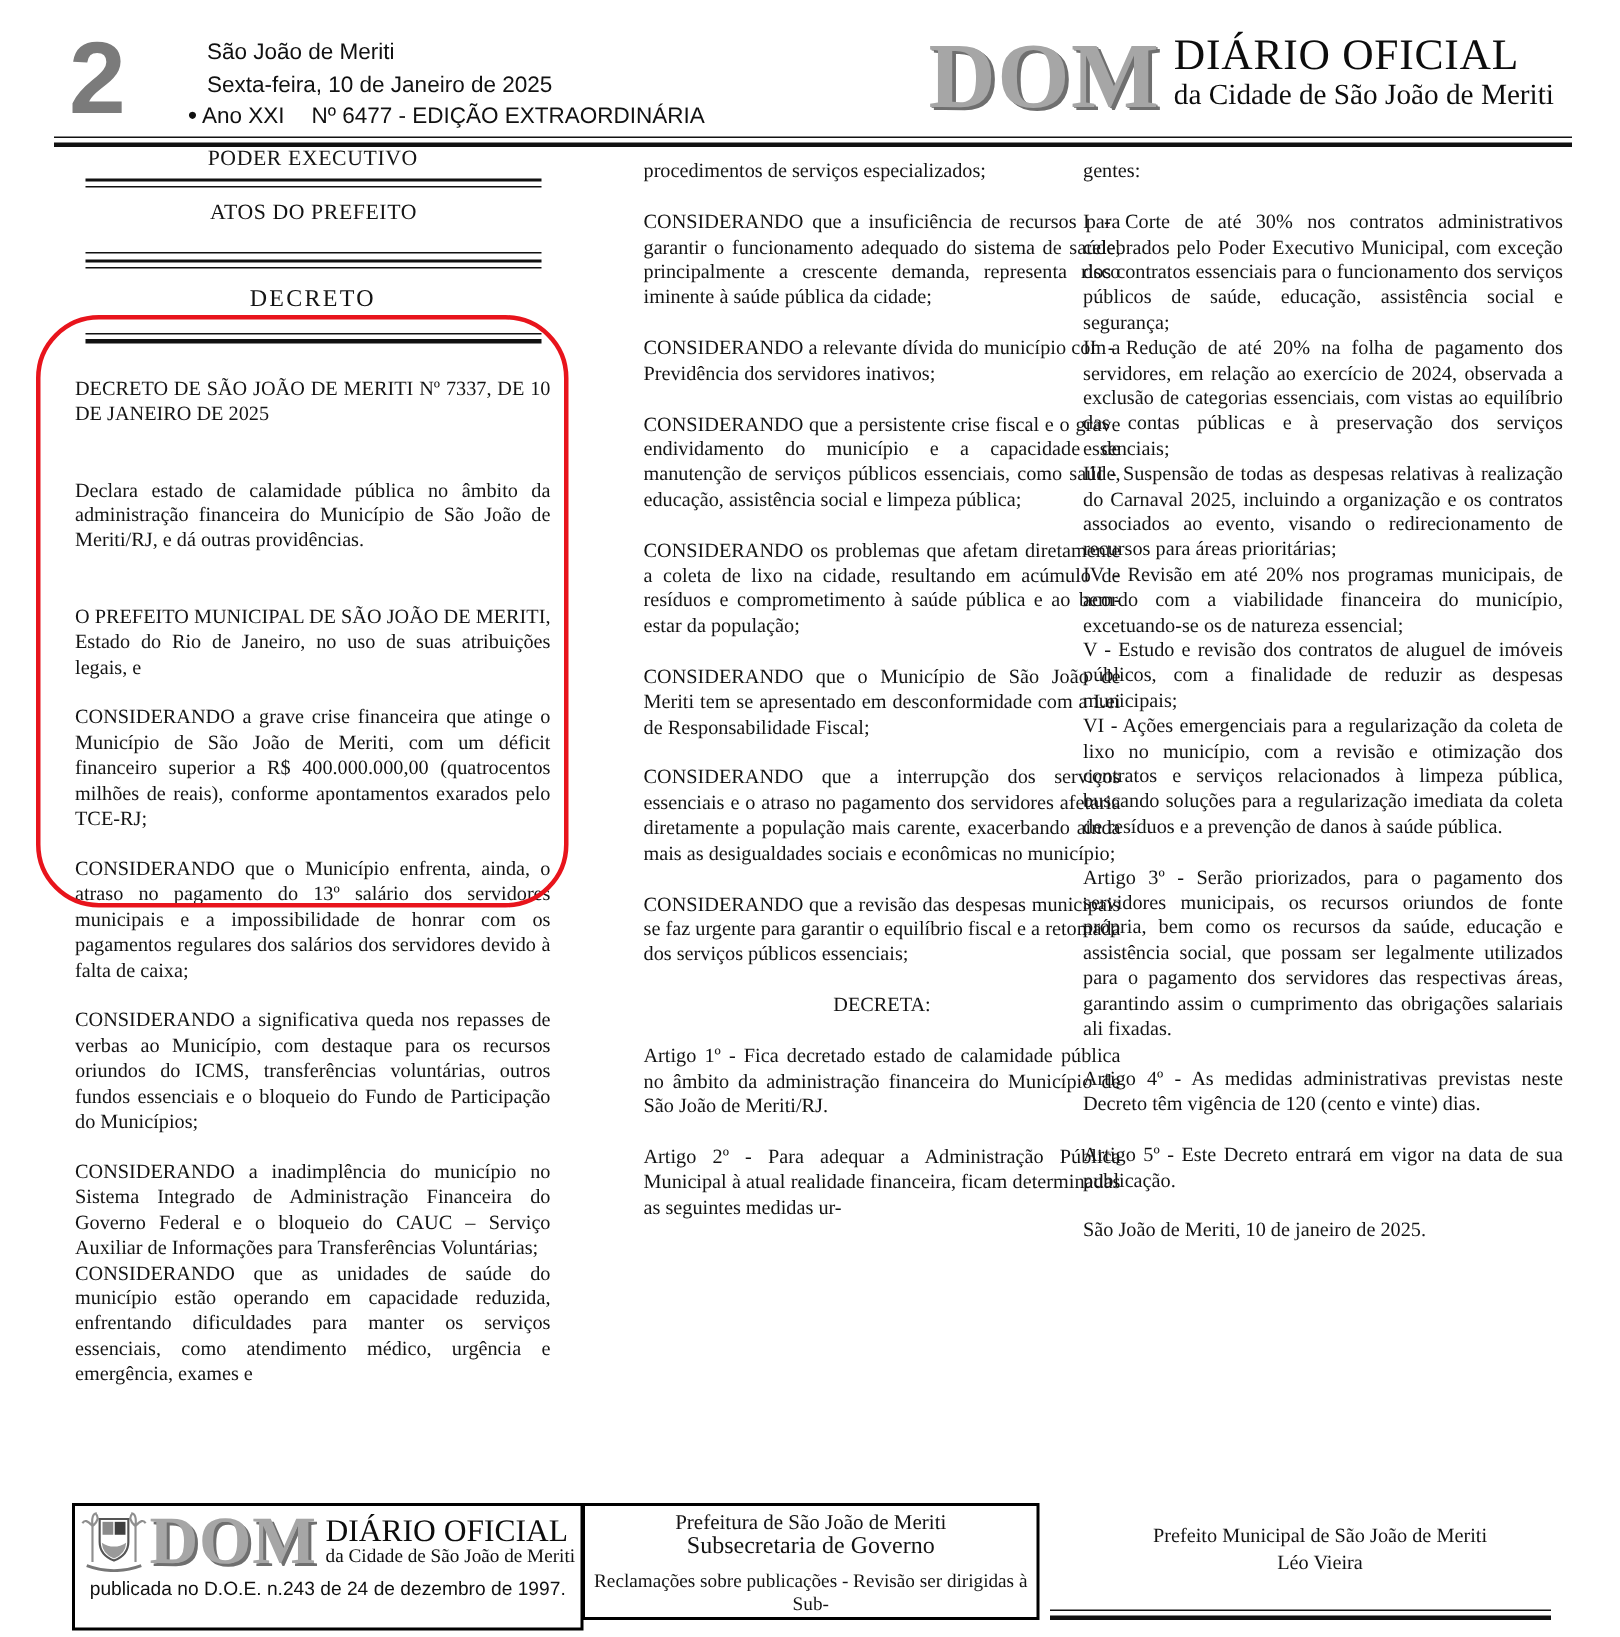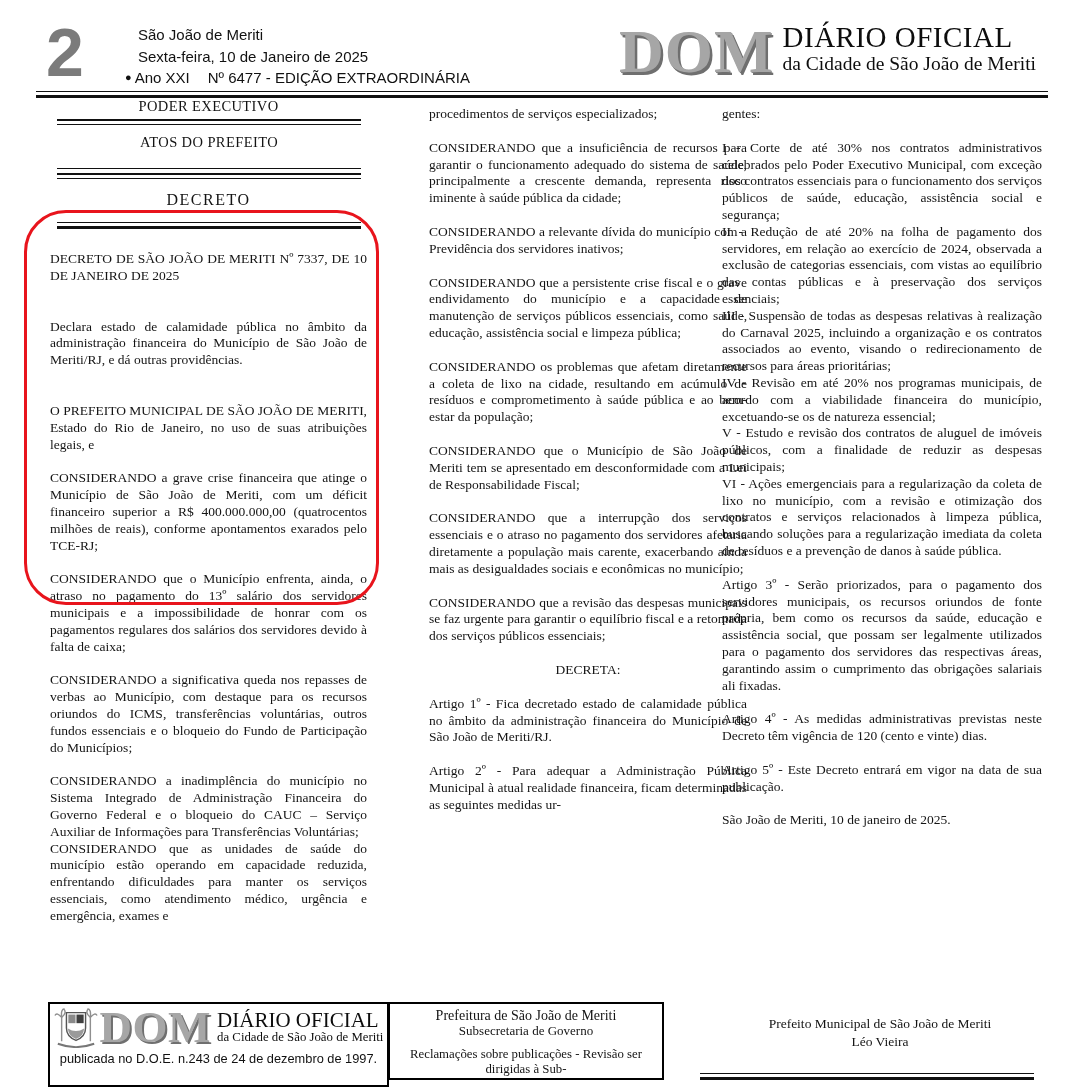--- a/index.html
+++ b/index.html
@@ -54,24 +54,24 @@
   .flogo-row{display:flex;align-items:center;justify-content:center;padding-top:2px;}
   .crest{flex:0 0 auto;margin-right:2px;}
   .fdom{font-weight:bold;font-size:45px;line-height:42px;letter-spacing:0.5px;
         color:var(--logo-gray,#a6a6a6);text-shadow:2px 2px 0 #6f6f6f;}
   .ftitles{margin-left:6px;}
   .ftitle{font-size:21px;line-height:21px;color:#0d0d0d;}
   .fsub{font-size:12.8px;line-height:13.5px;color:#0d0d0d;}
   .flaw{text-align:center;font-family:"Liberation Sans",sans-serif;font-size:12.8px;
         line-height:16px;margin-top:3px;color:#111;}
 
-  .footer-office-box{position:absolute;left:388px;top:1002px;width:276px;height:78px;
+  .footer-office-box{position:absolute;left:388px;top:1002px;width:305px;height:78px;
         border:2px solid #000;box-sizing:border-box;text-align:center;overflow:hidden;}
   .office-line1{font-size:14px;line-height:16px;margin-top:4px;}
-  .office-line2{font-size:13px;line-height:14px;}
+  .office-line2{font-size:16px;line-height:14px;}
   .complaints{margin-top:9px;font-size:12.8px;line-height:15.2px;}
   .complaints p{margin:0;text-align:center;}
 
   .signature{position:absolute;left:715px;top:1015px;width:330px;text-align:center;
         font-size:13.5px;line-height:17.5px;}
   .bottom-rule{position:absolute;left:700px;top:1073px;width:334px;height:3px;
         border-top:1px solid #111;border-bottom:3.5px solid #111;}
 </style>
 </head>
 <body>

